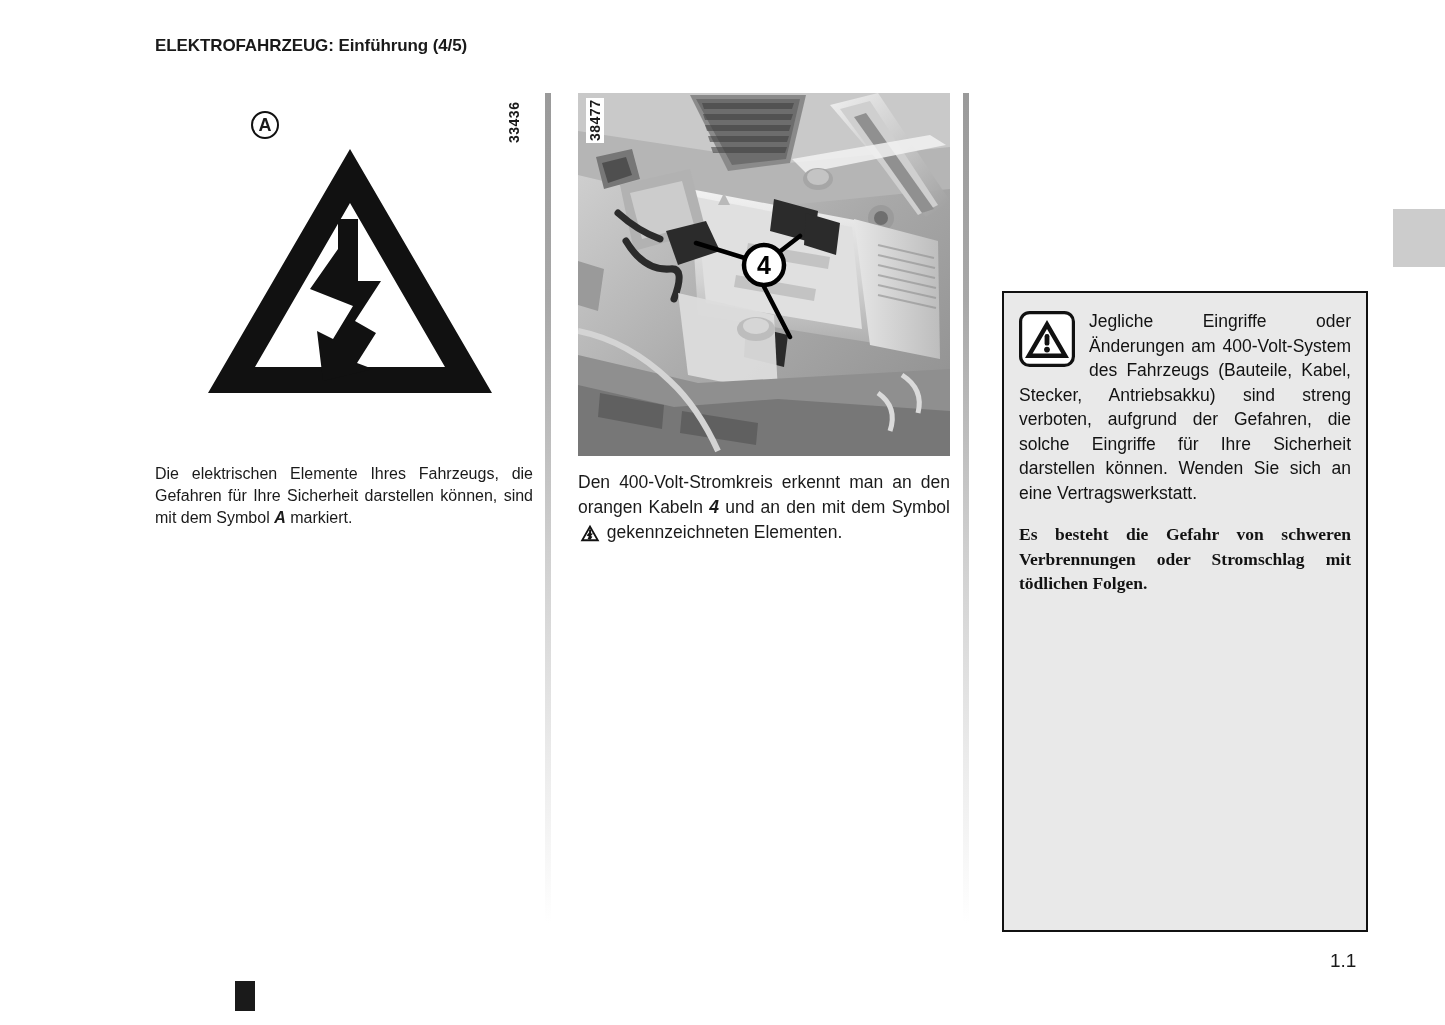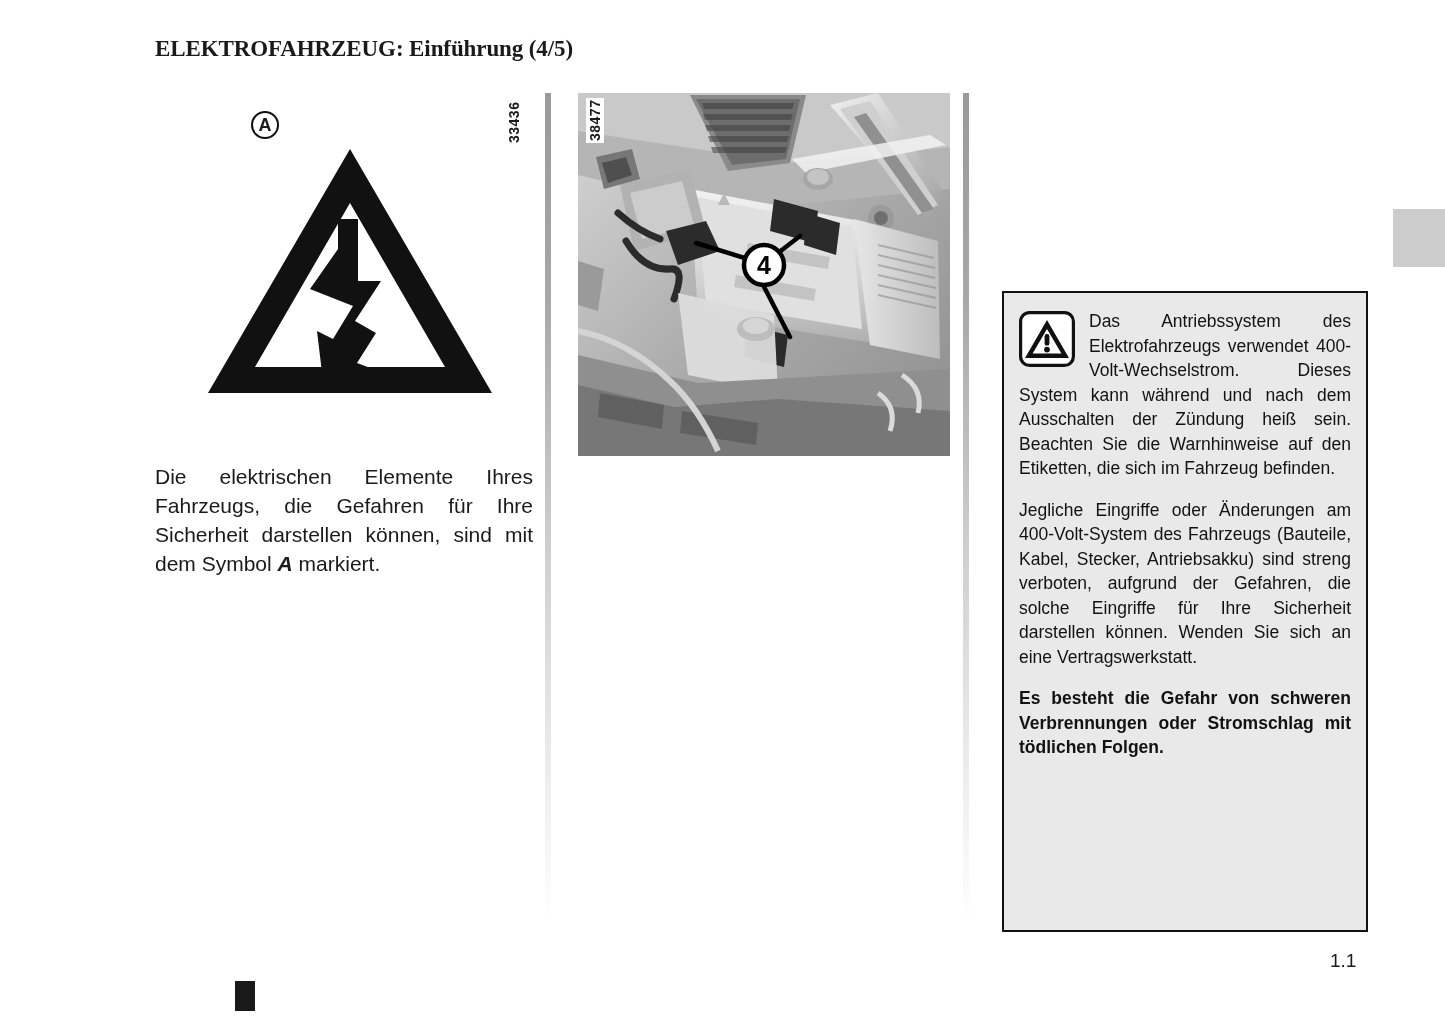--- a/index.html
+++ b/index.html
@@ -14,24 +14,23 @@
     overflow: hidden;
     font-family: "Liberation Sans", sans-serif;
     color: #1a1a1a;
   }
 
   
   #page-title {
     position: absolute;
     left: 155px;
     top: 36px;
-    font-size: 23px;
+    font-size: 17px;
     letter-spacing: -0.1px;
     white-space: nowrap;
-    font-family: Liberation Serif, serif;
   }
   #page-title .t-main { font-weight: bold; }
   #page-title .t-sub  { font-weight: bold; }
 
   
   #chapter-tab {
     position: absolute;
     left: 1393px;
     top: 209px;
     width: 52px;
@@ -92,21 +91,21 @@
     left: 50px;
     top: 48px;
     width: 290px;
     height: 260px;
   }
   #left-body {
     position: absolute;
     left: 0px;
     top: 370px;
     width: 378px;
-    font-size: 21px;
+    font-size: 16px;
     line-height: 1.38;
     text-align: justify;
   }
   #left-body .ital-b { font-weight: bold; font-style: italic; }
 
   
   #col-mid {
     position: absolute;
     left: 578px;
     top: 93px;
@@ -160,21 +159,21 @@
     height: 56px;
     margin: 2px 14px 2px 0;
   }
   .warn-p {
     font-size: 17.5px;
     line-height: 1.4;
     text-align: justify;
     margin: 0 0 17px 0;
     color: #121212;
   }
-  .warn-p.bold { font-weight: bold; }
+  .warn-p.bold { font-weight: bold; font-family: Liberation Serif, serif; }
 
   
   #page-number {
     position: absolute;
     left: 1330px;
     top: 950px;
     font-size: 19px;
     color: #1a1a1a;
   }
 
@@ -347,34 +346,39 @@
         <path d="M118 150 L170 166"></path>
         <path d="M200 160 L222 143"></path>
         <path d="M182 186 L212 244"></path>
       </g>
       <circle cx="186" cy="172" r="20" fill="#ffffff" stroke="#000" stroke-width="4.5"></circle>
       <text x="186" y="181" text-anchor="middle" font-family="Liberation Sans, sans-serif" font-size="25" font-weight="bold" fill="#000">4</text>
     </svg>
   </div>
 
 
+  <div id="mid-body">
+    <span>Den 400-Volt-Stromkreis erkennt man an den orangen Kabeln </span><span class="ital-b">4</span><span> und an den mit dem Symbol </span><span class="inline-hazard"><svg viewBox="0 0 20 18" width="20" height="18" xmlns="http://www.w3.org/2000/svg">
+          <path d="M10 0.8 L19.4 17.2 L0.6 17.2 Z M10 4.6 L16.2 15.3 L3.8 15.3 Z" fill="#111" fill-rule="evenodd"></path>
+          <path d="M9.1 5.6 L11.1 5.6 L11.1 9.4 L13.1 9.4 L10.9 12 L12.4 12.8 L10.4 15.7 L7.6 14.8 L8.9 12.6 L6.6 11.6 L9.1 8.6 Z" fill="#111"></path>
+        </svg></span><span> gekennzeichneten Elementen.</span>
+  </div>
 </div>
 
 <div id="warning-box">
 
   <div id="warn-icon">
     <svg viewBox="0 0 56 56" width="56" height="56" xmlns="http://www.w3.org/2000/svg">
       <rect x="1.6" y="1.6" width="52.8" height="52.8" rx="9" ry="9" fill="#ffffff" stroke="#111" stroke-width="3.2"></rect>
       <path d="M28 9 L50 47 L6 47 Z
                M28 18 L42.4 42.6 L13.6 42.6 Z" fill="#111" fill-rule="evenodd"></path>
       <rect x="25.6" y="23" width="4.8" height="11.6" rx="2.2" fill="#111"></rect>
       <circle cx="28" cy="38.6" r="2.9" fill="#111"></circle>
     </svg>
   </div>
 
-  <p class="warn-p">Das Antriebssystem des Elektrofahrzeugs verwendet 400-Volt-Wechselstrom. Dieses System kann während und nach dem Ausschalten der Zündung heiß sein. Beachten Sie die Warnhinweise auf den Etiketten, die sich im Fahrzeug befinden.</p>
   <p class="warn-p">Jegliche Eingriffe oder Änderungen am 400-Volt-System des Fahrzeugs (Bauteile, Kabel, Stecker, Antriebsakku) sind streng verboten, aufgrund der Gefahren, die solche Eingriffe für Ihre Sicherheit darstellen können. Wenden Sie sich an eine Vertragswerkstatt.</p>
   <p class="warn-p bold">Es besteht die Gefahr von schweren Verbrennungen oder Stromschlag mit tödlichen Folgen.</p>
 </div>
 
 <div id="page-number">1.1</div>
 
 <div id="bottom-marker"></div>
 
 </body></html>

